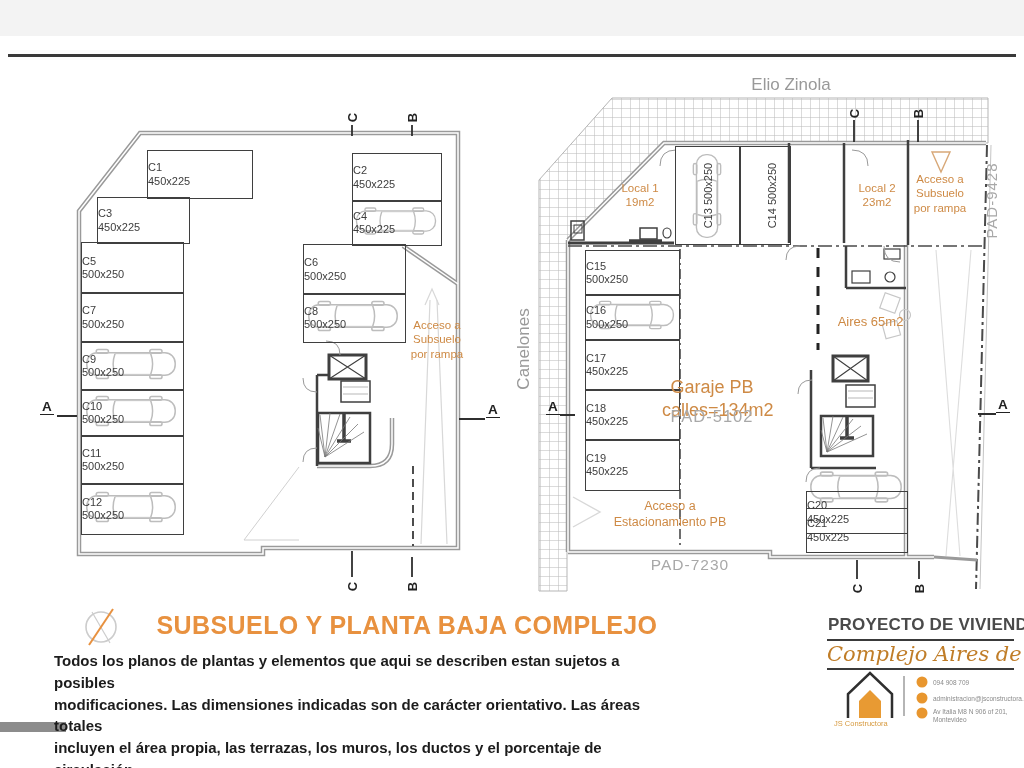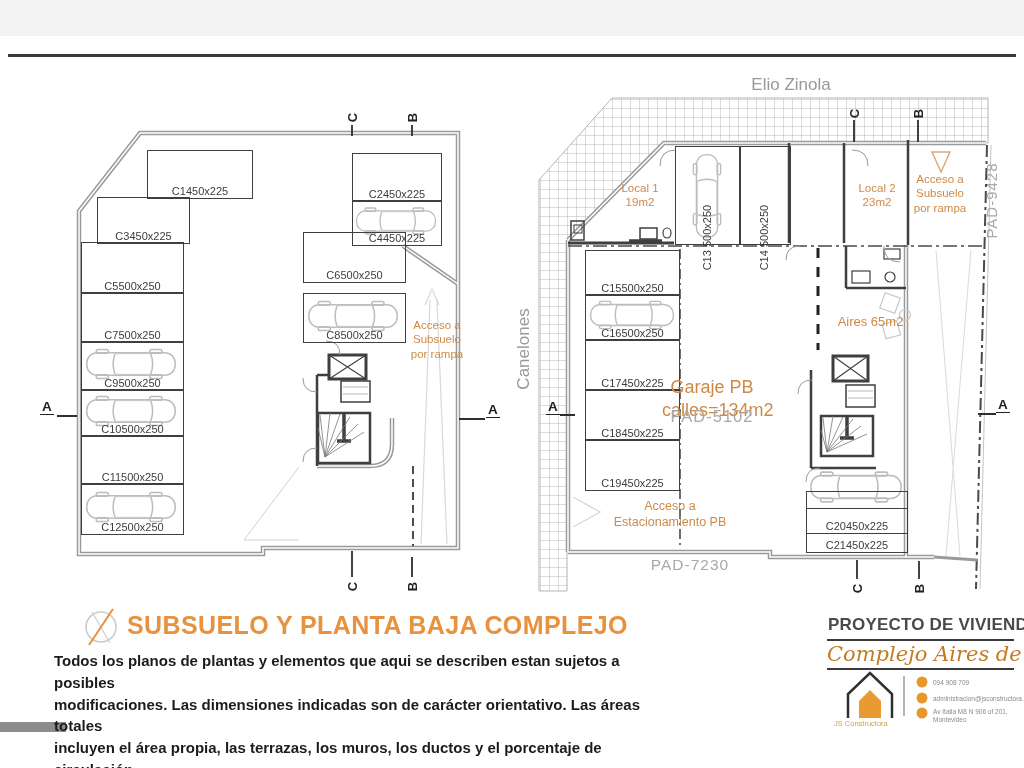--- a/index.html
+++ b/index.html
@@ -3,31 +3,31 @@
 <meta charset="utf-8">
 <style>
   html,body{margin:0;padding:0;}
   body{width:1024px;height:768px;background:#ffffff;font-family:"Liberation Sans",sans-serif;position:relative;overflow:hidden;}
   .abs{position:absolute;}
   #top-strip{left:0;top:0;width:1024px;height:36px;background:#f3f3f3;}
   #top-rule{left:8px;top:54px;width:1008px;height:3px;background:#3a3a3a;}
   #bottom-bar{left:0;top:722px;width:66px;height:10px;background:#8c8c8c;}
   svg.plan{left:0;top:0;width:1024px;height:768px;pointer-events:none;}
 
-  .stall{border:1.5px solid #3f3f3f;background:transparent;display:flex;flex-direction:row;align-items:flex-end;justify-content:center;text-align:center;line-height:1.22;color:#3d3d3d;font-size:11px;}
+  .stall{border:1.5px solid #3f3f3f;background:transparent;display:flex;flex-direction:column;align-items:flex-start;justify-content:center;text-align:center;line-height:1.22;color:#3d3d3d;font-size:11px;}
   .stall .rot{transform:rotate(-90deg);white-space:nowrap;line-height:1.2;}
   .olabel{color:#ce8a45;text-align:center;white-space:pre-line;line-height:1.25;font-size:11.5px;}
   .glabel{color:#a8a8a8;letter-spacing:1px;text-align:center;}
   .street{color:#999;font-size:17px;text-align:center;white-space:nowrap;}
   .vrot{transform:rotate(-90deg);}
   .mk{font-size:13px;font-weight:bold;color:#222;text-align:center;width:16px;height:15px;line-height:15px;}
   .mk.rot{transform:rotate(-90deg);}
   .mkA{font-size:13.5px;font-weight:bold;color:#222;border-bottom:1.5px solid #222;padding:0 2px;line-height:15px;}
 
-  #title{left:127px;top:611px;width:560px;font-size:25px;font-weight:800;color:#e8913f;letter-spacing:.4px;white-space:nowrap;}
+  #title{left:127px;top:611px;width:560px;font-size:25px;font-weight:800;color:#e8913f;letter-spacing:.4px;white-space:nowrap;text-align:center;}
   #disclaimer{left:54px;top:650px;width:604px;font-size:15px;font-weight:bold;color:#1c1c1c;line-height:1.45;white-space:pre-line;}
   #proj-heading{left:828px;top:615px;width:186px;font-size:17px;font-weight:800;color:#4a4a4a;letter-spacing:.2px;white-space:nowrap;}
   .proj-rule{left:827px;width:187px;height:2px;background:#3a3a3a;}
   #proj-name{left:827px;top:642px;width:187px;font-size:21px;font-style:italic;font-family:"DejaVu Serif",serif;color:#c07d28;text-align:center;white-space:nowrap;}
   #logo-text{left:834px;top:719px;width:74px;font-size:7.5px;color:#d79a3f;text-align:left;white-space:nowrap;}
   #contact-divider{left:903px;top:676px;width:2px;height:40px;background:#b5b5b5;}
   .contact{left:933px;width:110px;font-size:6.5px;color:#8a8a8a;line-height:1.3;white-space:pre-line;filter:blur(0.35px);}
 </style>
 </head>
 <body>
@@ -222,21 +222,21 @@
     <span>500x250</span>
   </div>
 <div class="abs stall" style="left:352px;top:153px;width:88px;height:47px">
     <span>C2</span>
     <span>450x225</span>
   </div>
 <div class="abs stall" style="left:352px;top:200px;width:88px;height:44px">
     <span>C4</span>
     <span>450x225</span>
   </div>
-<div class="abs stall" style="left:303px;top:232px;width:101px;height:49px">
+<div class="abs stall" style="left:303px;top:244px;width:101px;height:49px">
     <span>C6</span>
     <span>500x250</span>
   </div>
 <div class="abs stall" style="left:303px;top:293px;width:101px;height:48px">
     <span>C8</span>
     <span>500x250</span>
   </div>
 
 <div class="abs stall" style="left:675px;top:146px;width:64px;height:97px">
     <span class="rot"><span>C13</span> <span>500x250</span></span>

